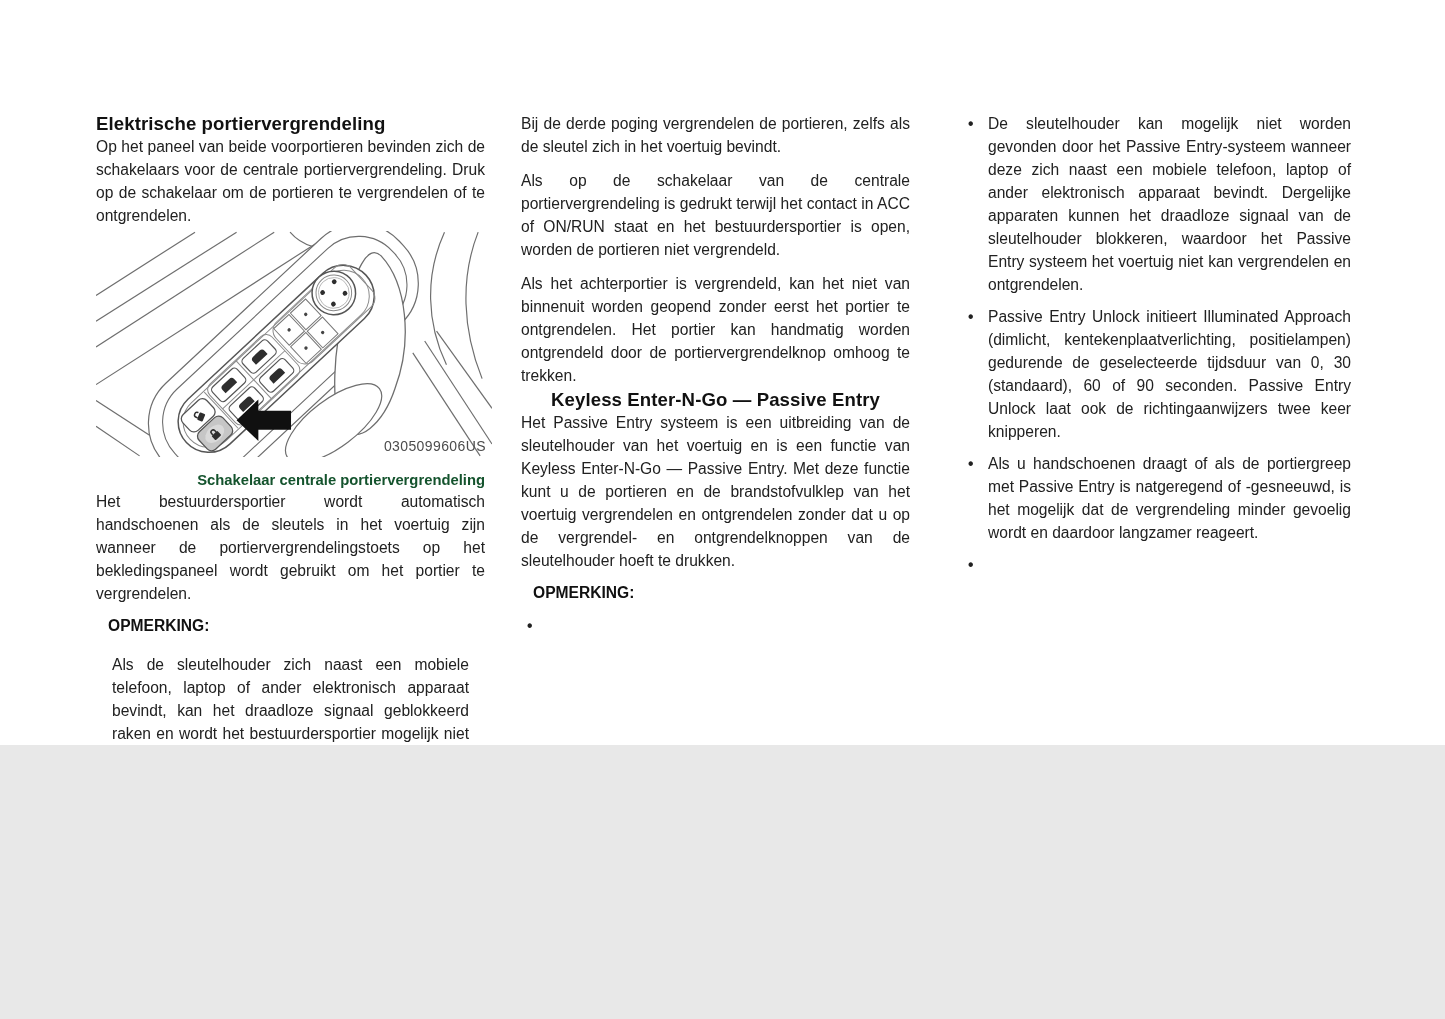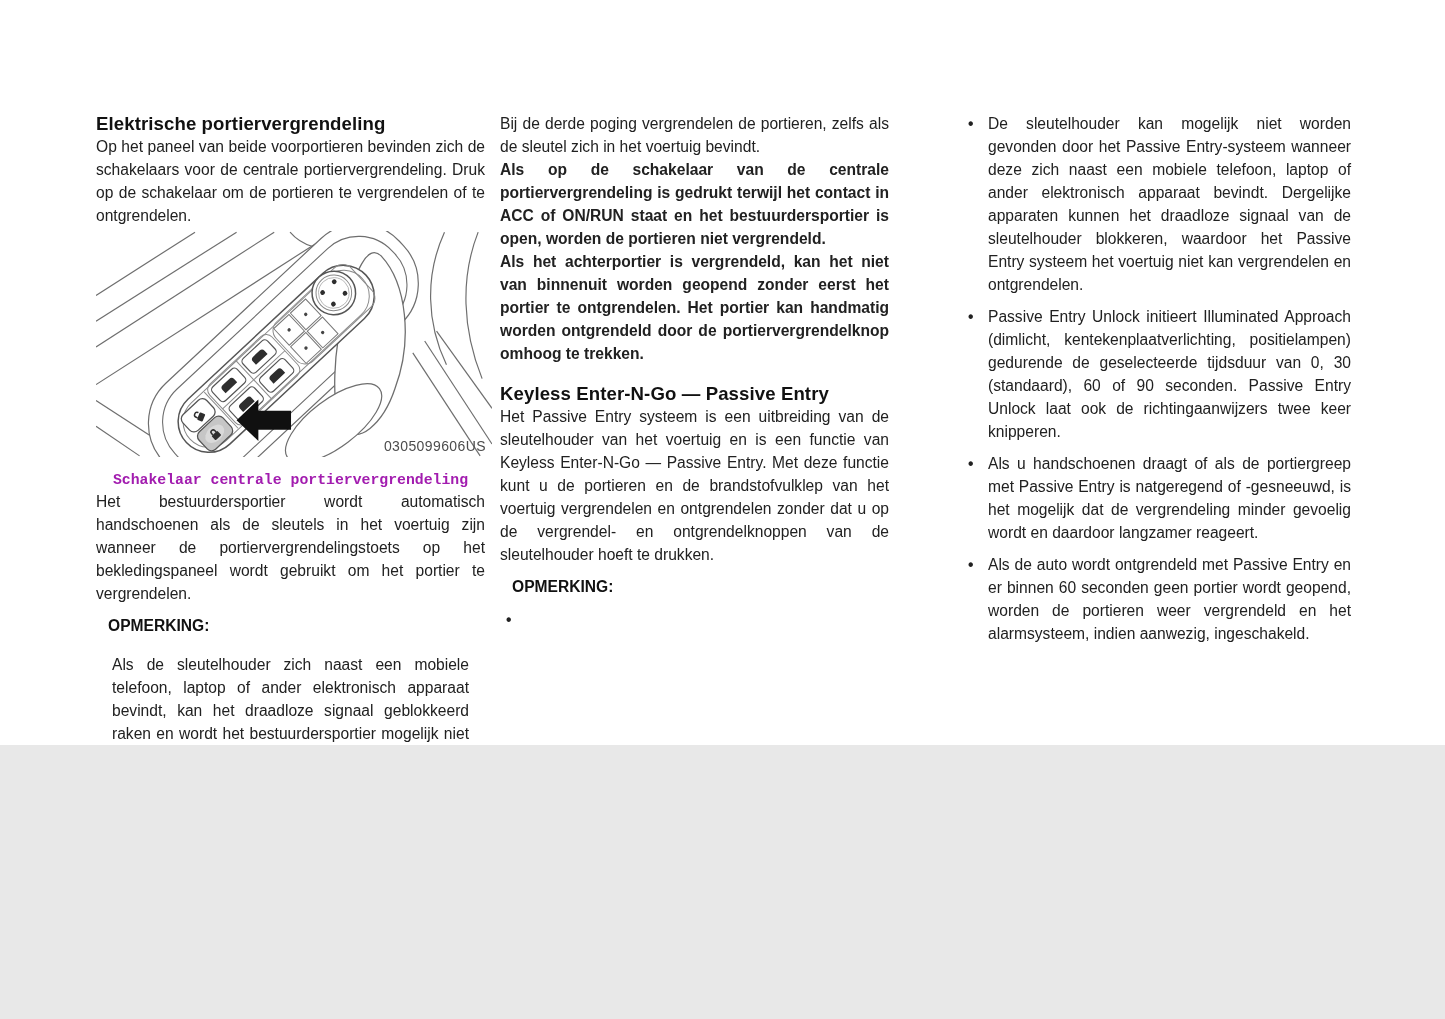--- a/index.html
+++ b/index.html
@@ -11,30 +11,30 @@
     color:#212121;
     overflow:hidden;
     padding-left:38px;
   }
   .col{
     position:absolute;top:112px;width:389px;
     font-size:15.6px;line-height:23px;
     text-align:justify;
   }
   .col1{left:96px;}
-  .col2{left:500px;}
+  .col2{left:521px;}
   .col3{left:962px;}
   h2.sec{
     margin:0;padding:0;
     font-size:18.6px;line-height:23px;font-weight:bold;color:#111;
     text-align:left;letter-spacing:.1px;
   }
-  h2.sec.later{margin-top:17px;}
+  h2.sec.later{margin-top:1px;text-align:center;}
   p.body{margin:0;padding:0;}
-  p.body + p.body{font-weight:bold;}
+  p.body + p.body{margin-top:11px;}
   p.note-label{
     margin:9px 0 0 12px;font-weight:bold;color:#111;text-align:left;
   }
   p.note-text{margin:16px;}
   .bullets{margin:10px 0 0 0;padding:0;list-style:none;}
   .bullets li{
     position:relative;padding-left:26px;margin:0;
   }
   .bullets li + li{margin-top:9px;}
   .bullets .dot{
@@ -44,21 +44,21 @@
   .figure{
     position:relative;margin-top:4px;width:398px;height:226px;
   }
   .figure svg{display:block;}
   .fig-code{
     position:absolute;right:8px;top:204px;
     font-size:14px;font-weight:normal;color:#4c4c4c;letter-spacing:.4px;
   }
   .fig-caption{
     margin:13px 0 0 0;
-    text-align:center;font-weight:bold;font-size:14.8px;line-height:20px;color:#a21caf;font-family:Liberation Mono, monospace;
+    text-align:right;font-weight:bold;font-size:14.8px;line-height:20px;color:#14532d;
   }
   .after-figure{margin-top:19px;}
   .page-number{
     position:absolute;top:873px;right:97px;
     font-size:14px;color:#222;
   }
 </style>
 </head>
 <body>
 
@@ -189,19 +189,18 @@
       <li>
         <span class="dot">•</span>
         <span>Passive Entry Unlock initieert Illuminated Approach (dimlicht, kentekenplaatverlichting, positielampen) gedurende de geselecteerde tijdsduur van 0, 30 (standaard), 60 of 90 seconden. Passive Entry Unlock laat ook de richtingaanwijzers twee keer knipperen.</span>
       </li>
       <li>
         <span class="dot">•</span>
         <span>Als u handschoenen draagt of als de portiergreep met Passive Entry is natgeregend of -gesneeuwd, is het mogelijk dat de vergrendeling minder gevoelig wordt en daardoor langzamer reageert.</span>
       </li>
       <li>
         <span class="dot">•</span>
-        <span>Als de auto wordt ontgrendeld met Passive Entry en er binnen 60 seconden geen portier wordt geopend, worden de portieren weer vergrendeld en het alarmsysteem, indien aanwezig, ingeschakeld.</span>
       </li>
     </ul>
   </div>
 
   <div class="page-number">27</div>
 </div>
 
 </body></html>

